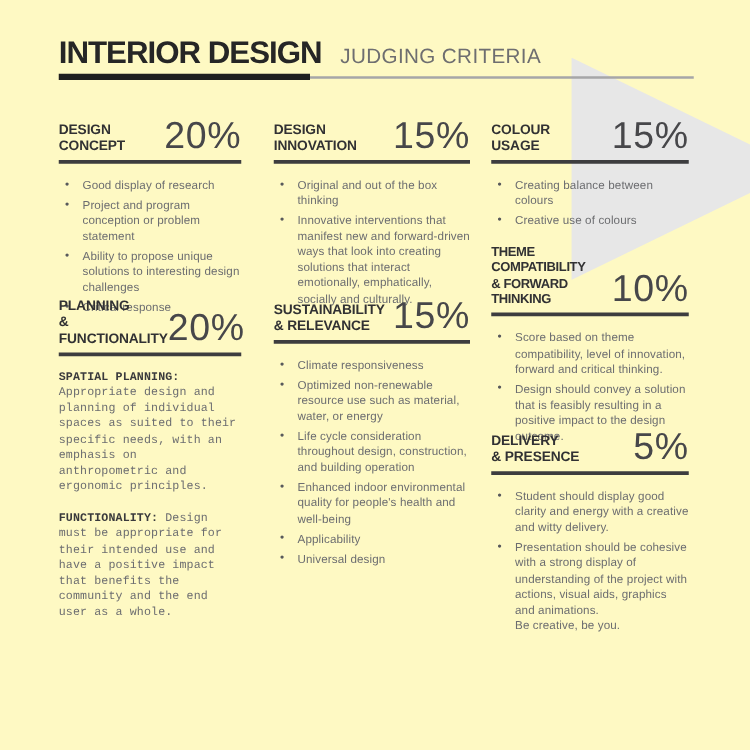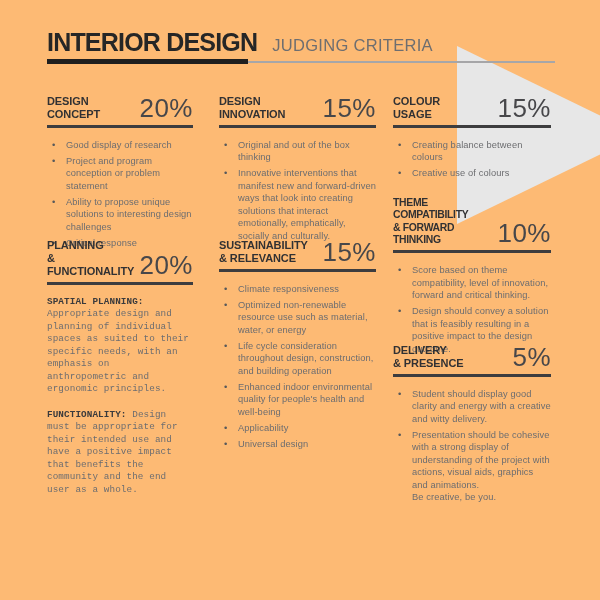--- a/index.html
+++ b/index.html
@@ -1,19 +1,19 @@
 <!DOCTYPE html>
 <html><head>
 <meta charset="utf-8">
 <style>
   html,body{margin:0;padding:0;background:#fff;}
   .page{
     position:relative;
     width:600px;height:600px;
-    background:#fdba74;
+    background:#fef9c3;
     overflow:hidden;
     font-family:"Liberation Sans","DejaVu Sans",sans-serif;
     -webkit-font-smoothing:antialiased;
   }
   
   .bg-arrow{
     position:absolute;left:457px;top:46px;width:143px;height:178px;
     background:var(--tri,#e7e7e7);
     clip-path:polygon(0% 0%, 128% 50%, 0% 100%);
     z-index:0;
@@ -33,21 +33,21 @@
   
   .sec{position:absolute;z-index:1;}
   .sec-head{display:flex;justify-content:space-between;align-items:flex-end;margin-top:11px;}
   .sec-title{
     margin:0;font-size:11px;font-weight:700;line-height:1.18;
     letter-spacing:-0.1px;color:var(--ink2,#313133);
   }
   .sec-title .tl{display:block;}
   .sec.tight .sec-title{font-size:10.4px;letter-spacing:-0.3px;}
   .sec-pct{
-    font-size:26px;font-weight:400;line-height:0.95;
+    font-size:30px;font-weight:400;line-height:0.95;
     letter-spacing:0.5px;color:#47474a;flex:none;
   }
   .sec-rule{margin-top:4px;height:3px;background:#3d3d3f;}
   
   .bullets{list-style:none;margin:11px 0 0 0;padding:0;}
   .bullets li{
     position:relative;padding-left:19px;margin-bottom:3.5px;
     font-size:9.3px;line-height:12.5px;letter-spacing:0.1px;
     color:var(--body,#6c6d70);
   }

